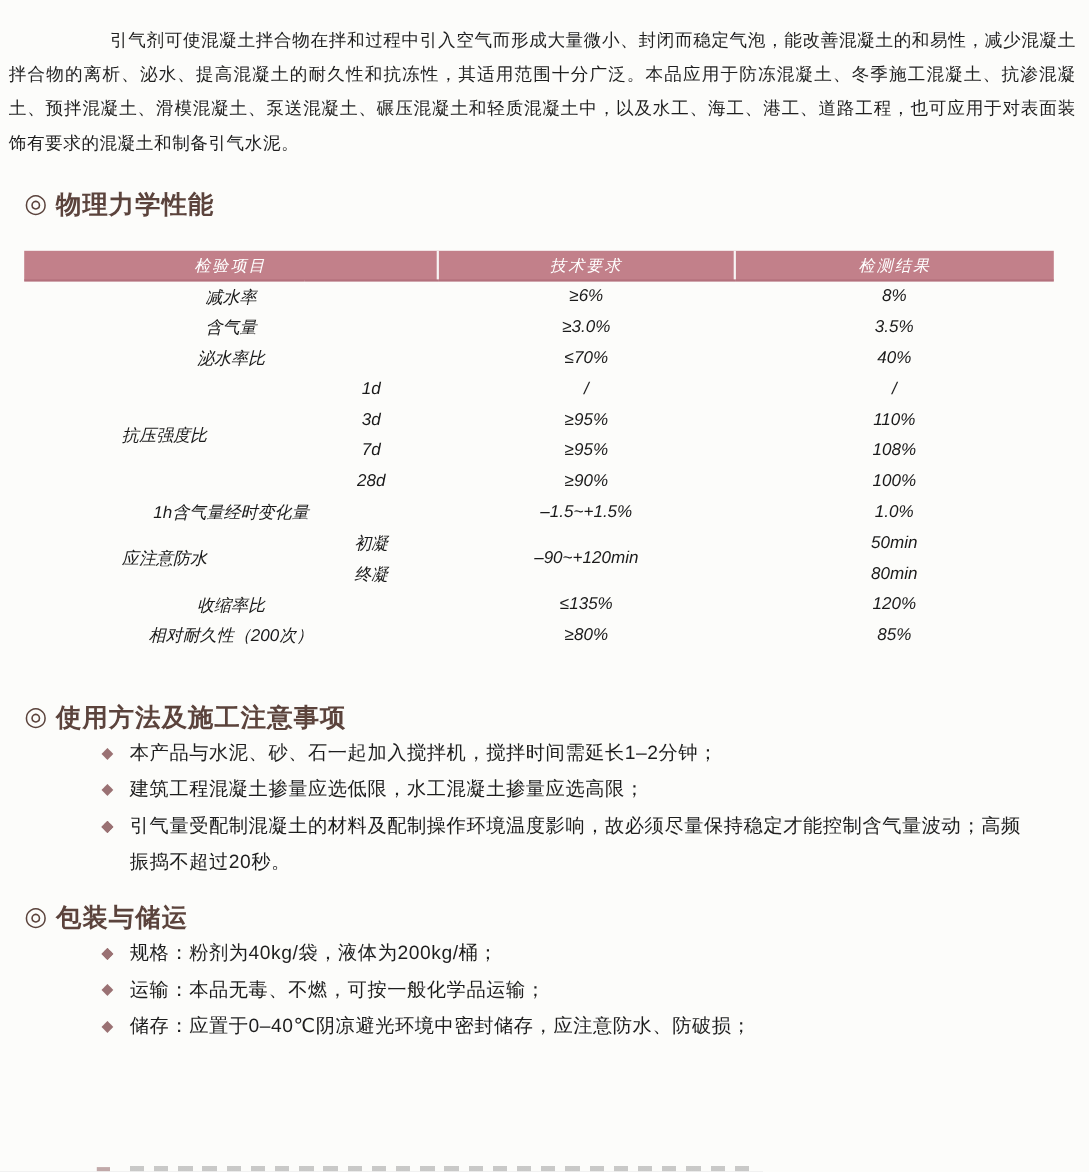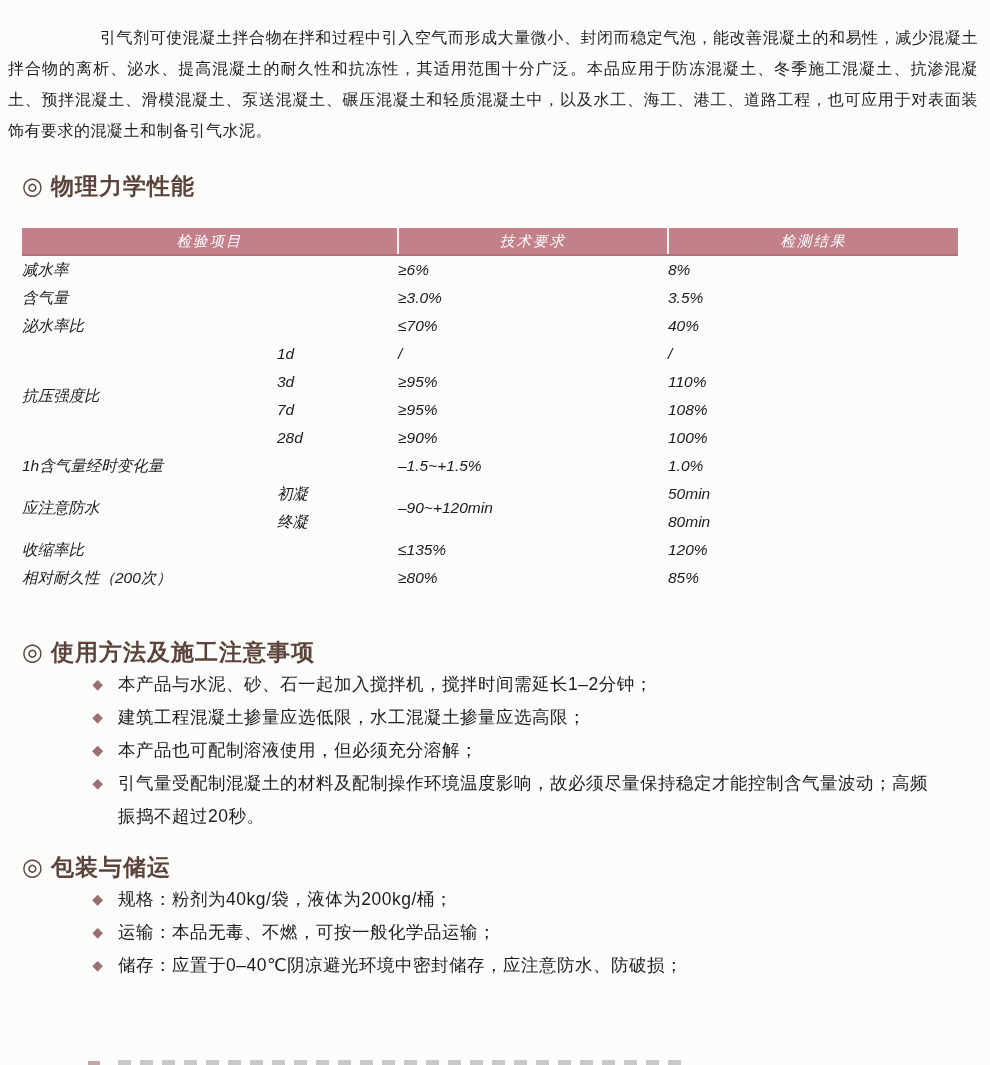--- a/index.html
+++ b/index.html
@@ -62,21 +62,21 @@
     font-size:14.5px;
     height:26px;
     padding:0;
     border-bottom:2px solid #b3707c;
     letter-spacing:2px;
   }
   table.props th.sep{border-right:2px solid #f8f4f4;}
   table.props td{
     height:28px;
     padding:0;
-    text-align:left;
+    text-align:center;
     vertical-align:middle;
     font-size:15.5px;
     color:#1a1a1a;
   }
   
   ul.bullets{
     list-style:none;
     margin:0;
     padding:0 48px 0 118px;
   }
@@ -222,21 +222,20 @@
     </li>
     <li>
       <span class="diamond-icon">◆</span>
       <span>建筑工程混凝土掺量应选低限，水工混凝土掺量应选高限；</span>
     </li>
     <li>
       <span class="diamond-icon">◆</span>
     </li>
     <li>
       <span class="diamond-icon">◆</span>
-      <span>本产品也可配制溶液使用，但必须充分溶解；</span>
     </li>
     <li>
       <span class="diamond-icon">◆</span>
       <span>引气量受配制混凝土的材料及配制操作环境温度影响，故必须尽量保持稳定才能控制含气量波动；高频振捣不超过20秒。</span>
     </li>
   </ul>
 
   <div class="section-heading sh-3">
     <span class="ring">◎</span>
     <span>包装与储运</span>

